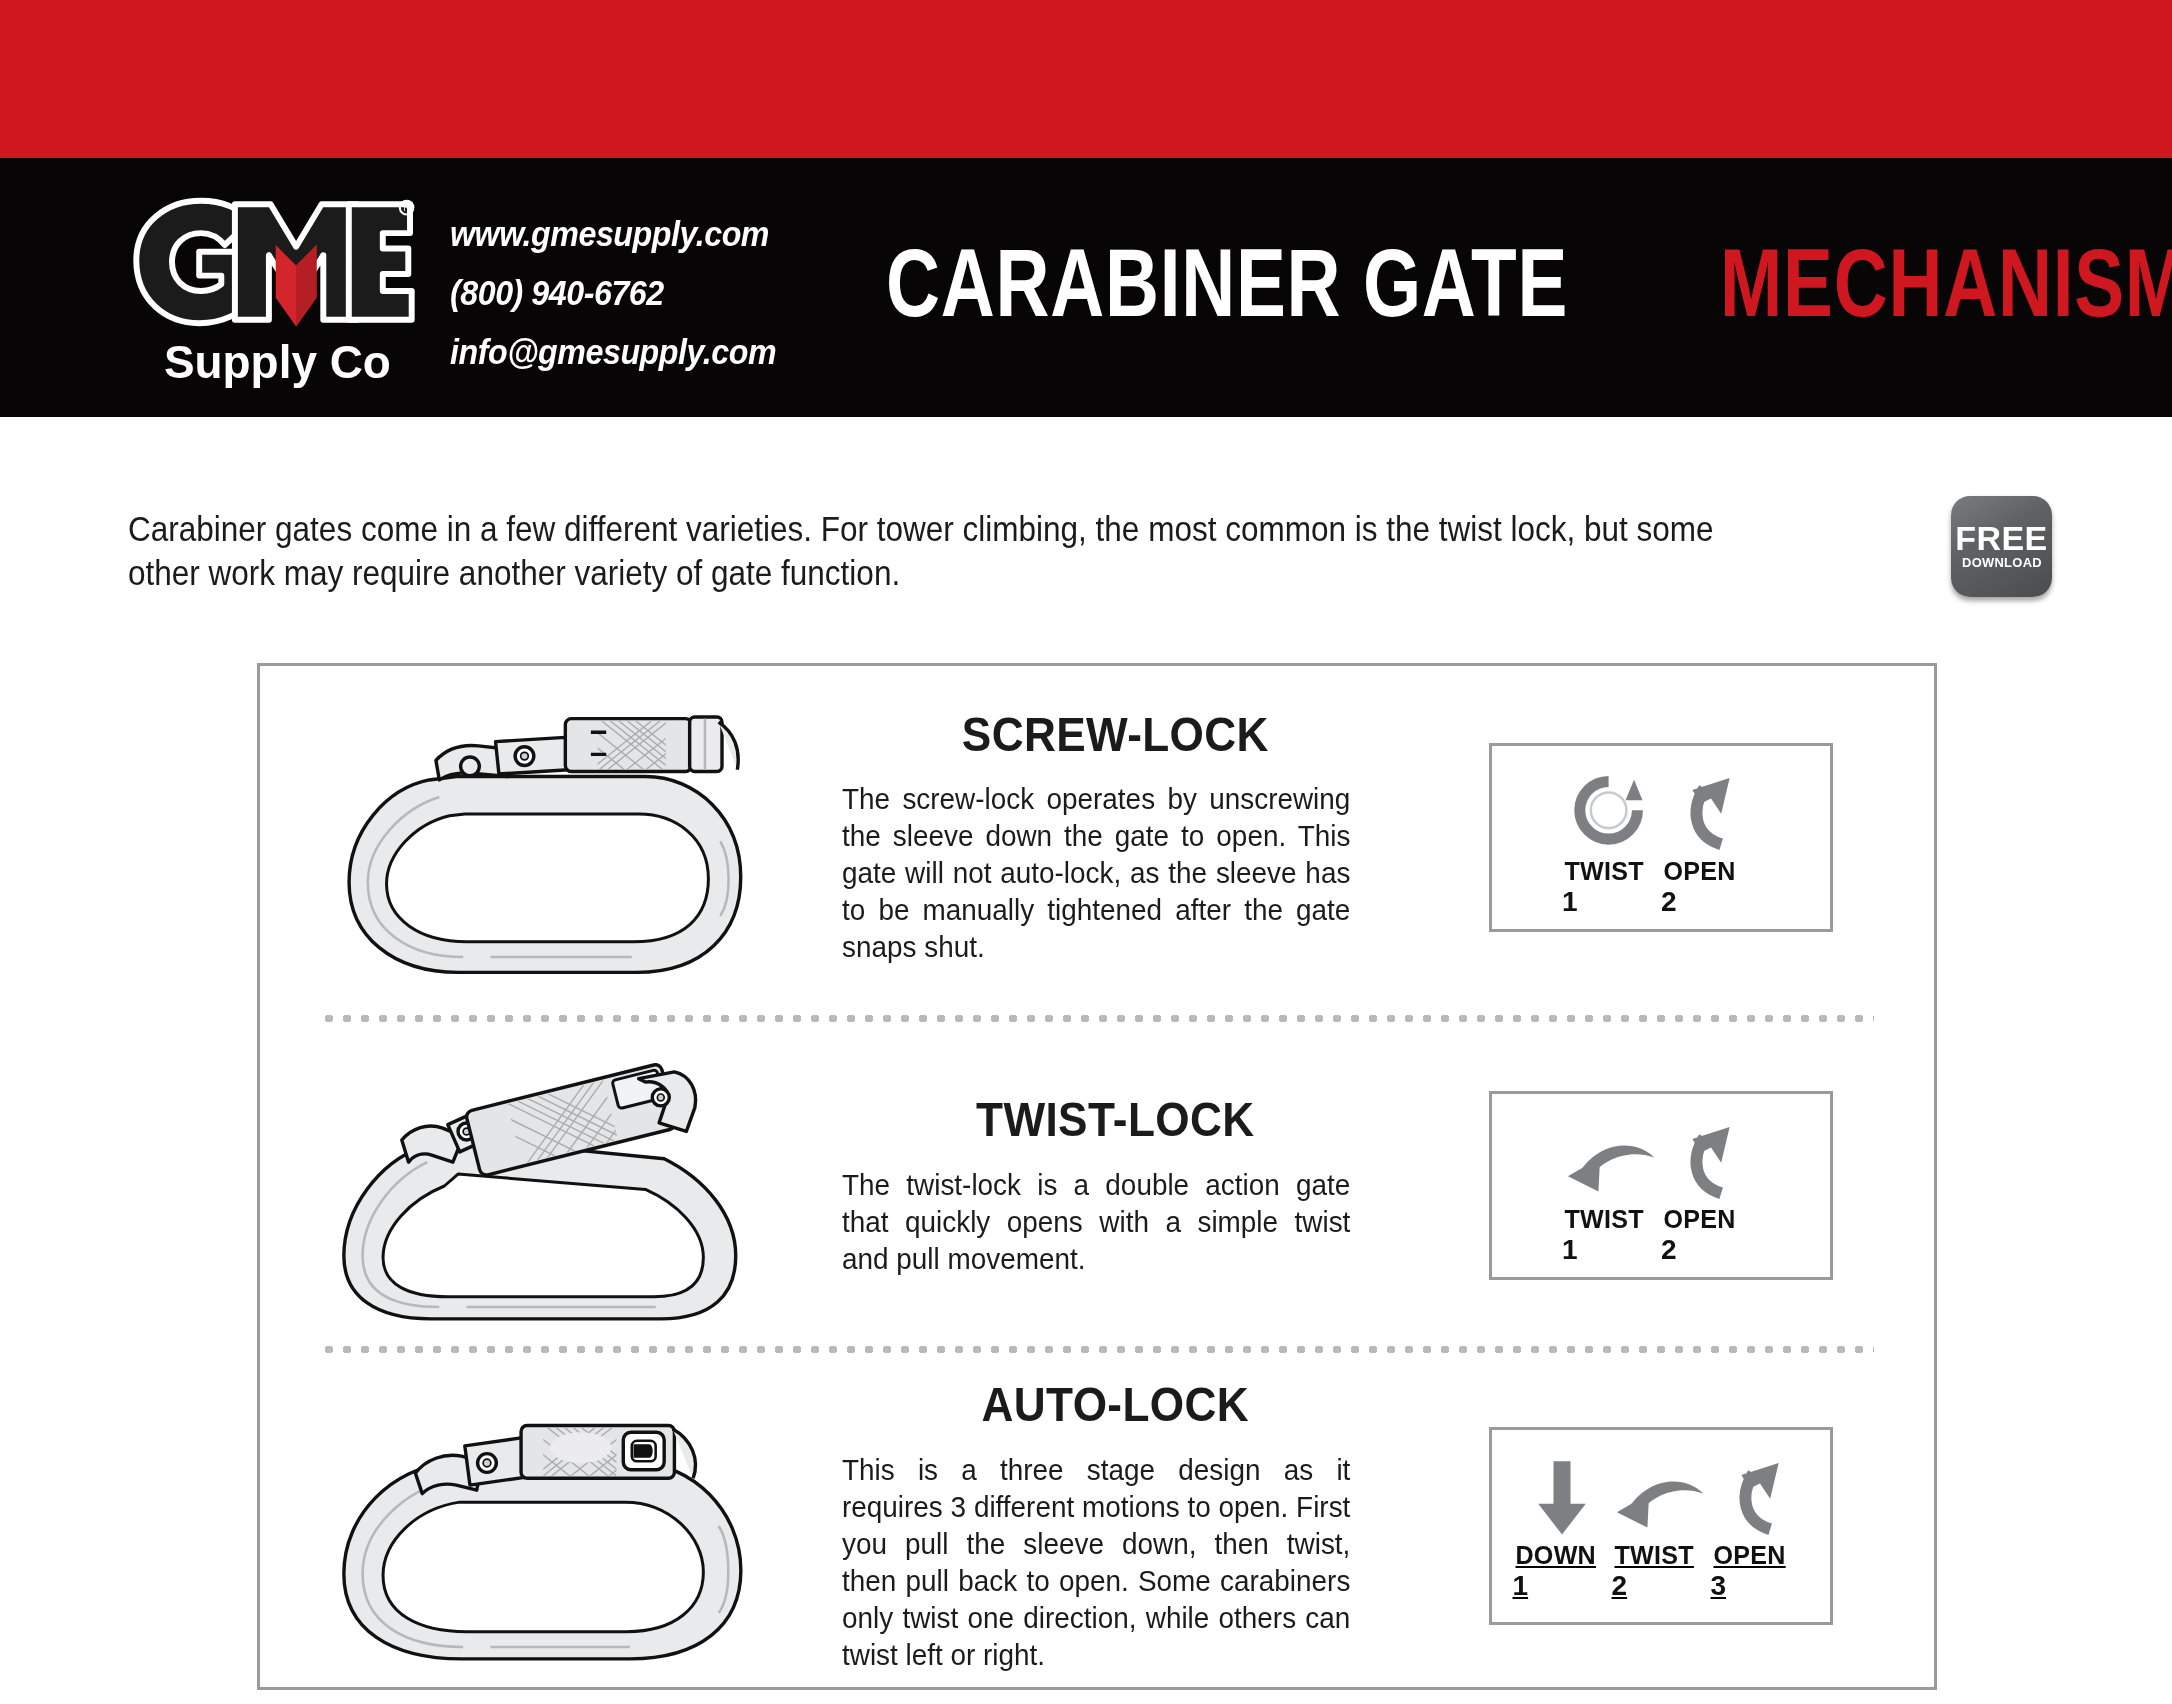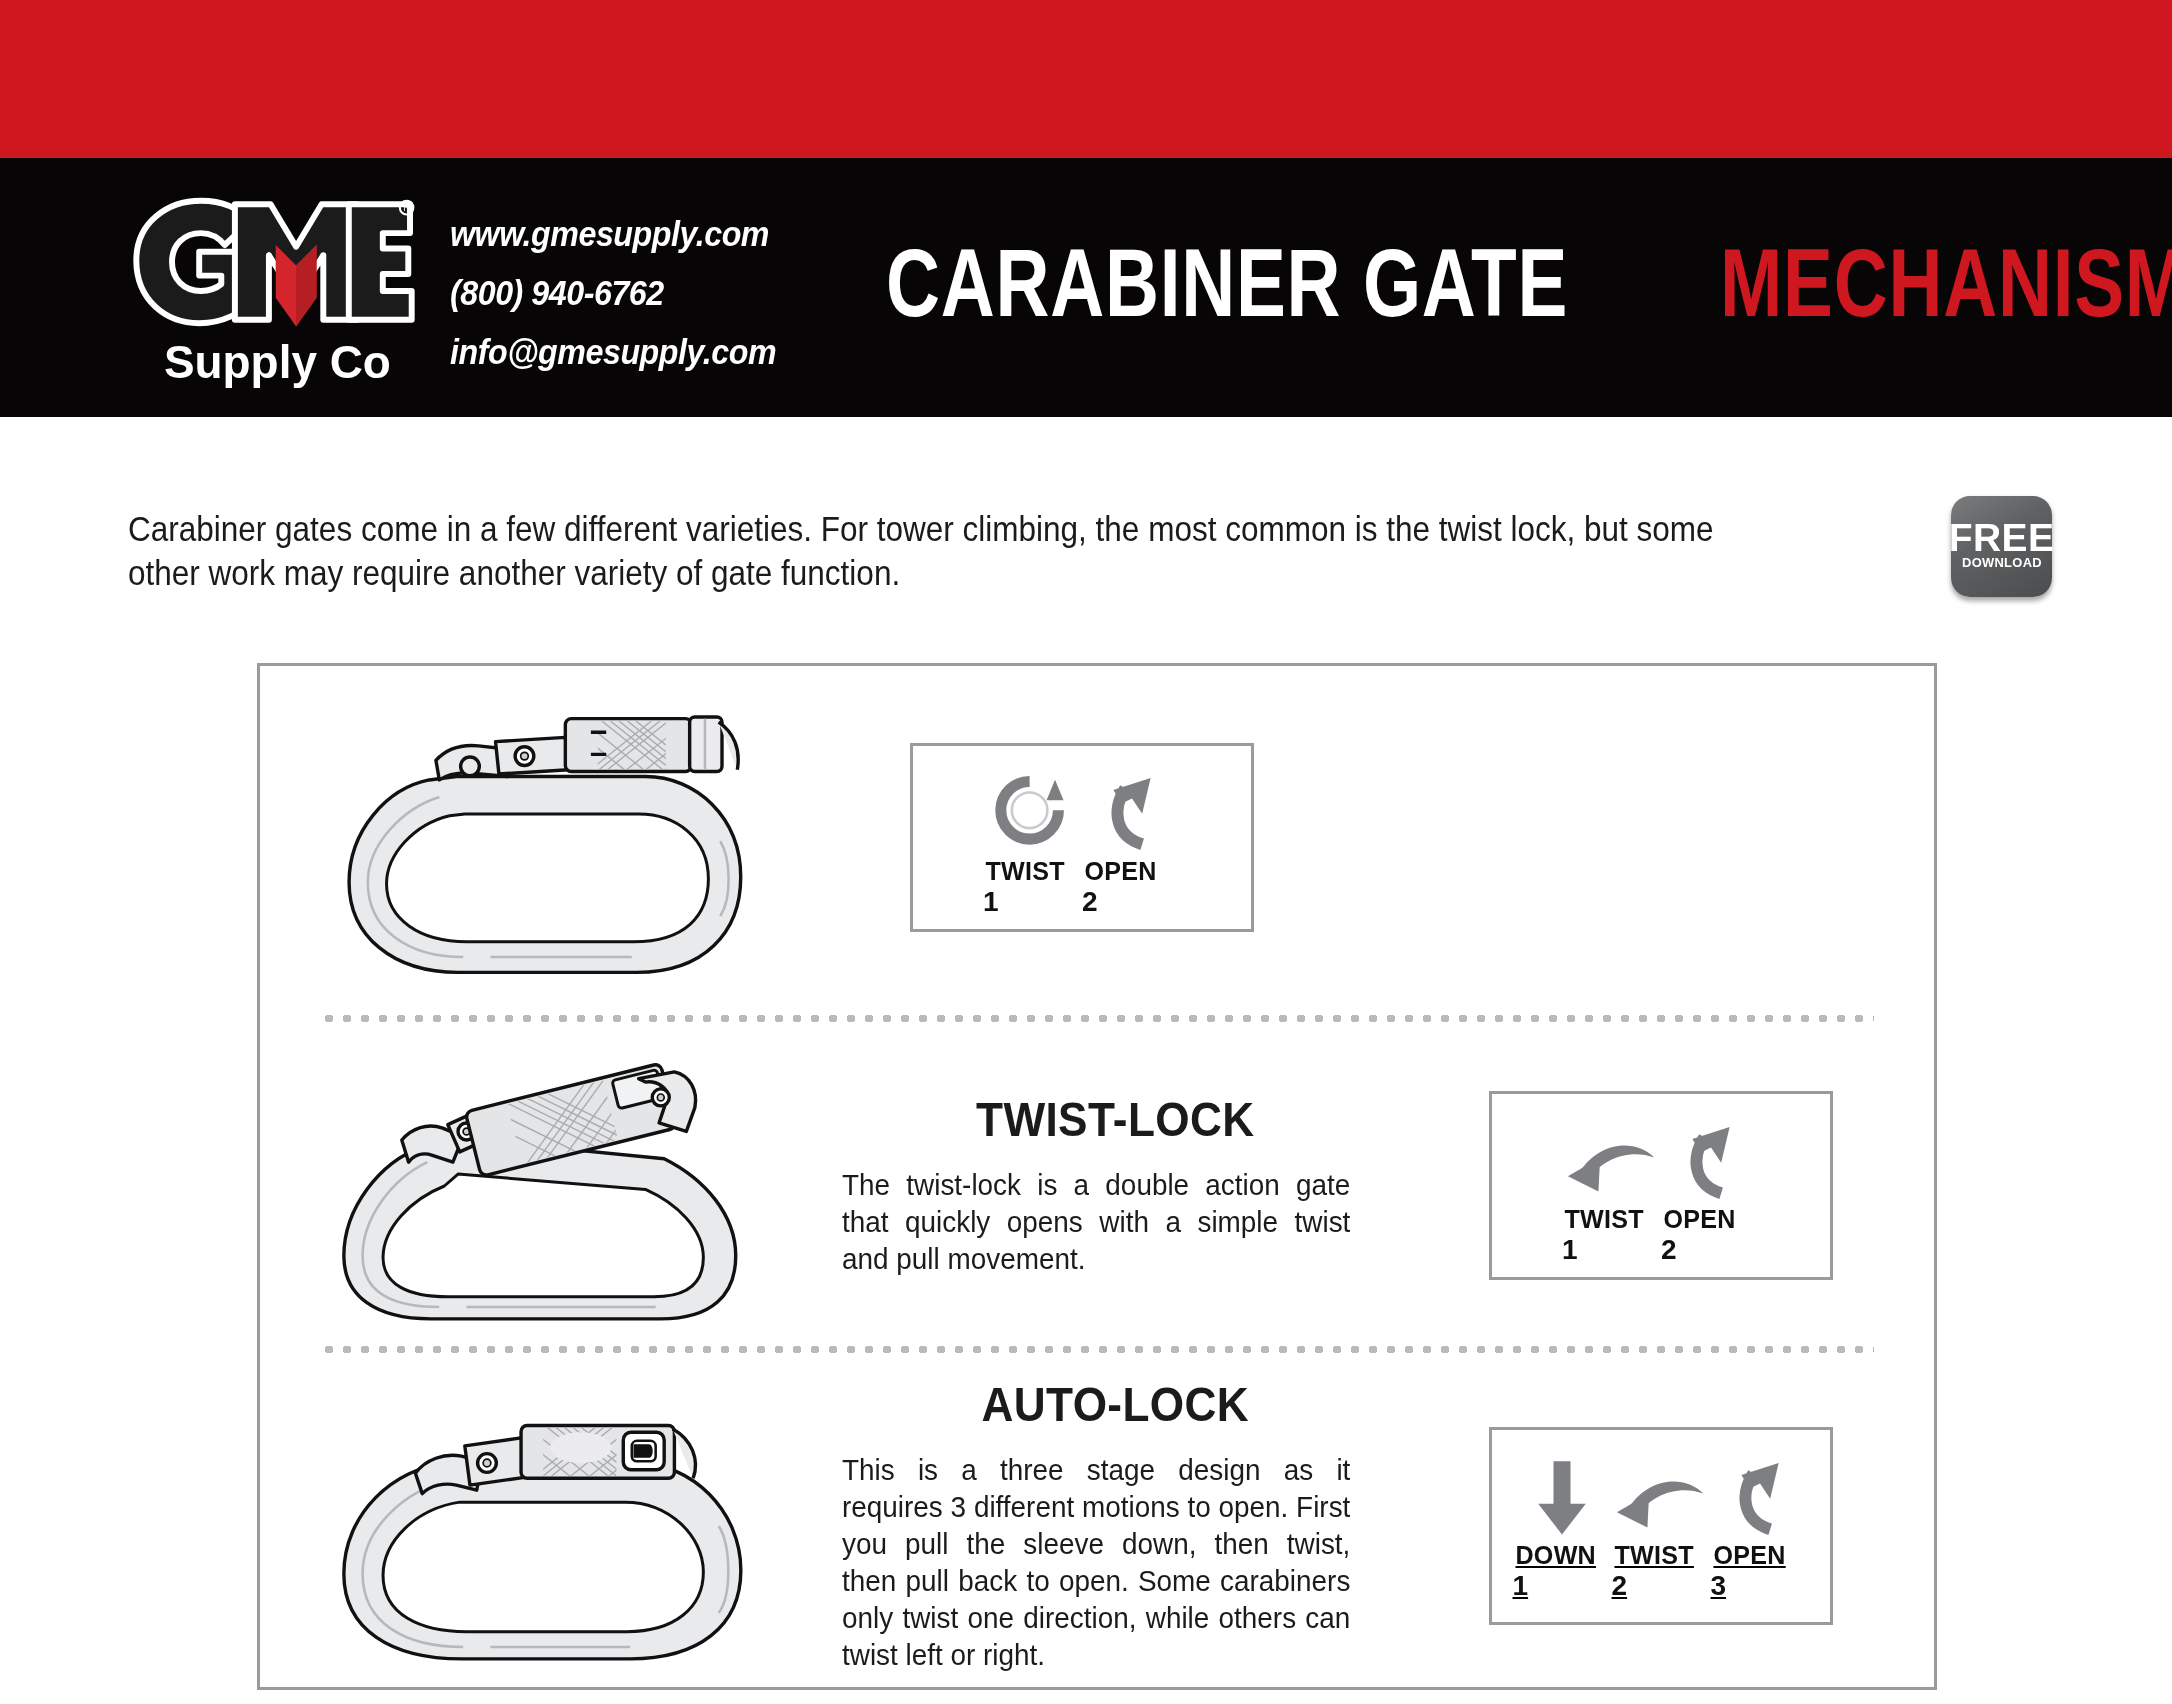--- a/index.html
+++ b/index.html
@@ -103,21 +103,21 @@
     box-shadow: 0 3.4px 5.1px rgba(0,0,0,0.35);
     display: flex;
     flex-direction: column;
     align-items: center;
     justify-content: center;
   }
   .free-badge .fb-free {
     color: #ffffff;
     font-family: "Liberation Sans Narrow", "Liberation Sans", sans-serif;
     font-weight: bold;
-    font-size: 39px;
+    font-size: 34px;
     line-height: 32px;
     letter-spacing: 0.4px;
   }
   .free-badge .fb-dl {
     color: #ffffff;
     font-family: "Liberation Sans Narrow", "Liberation Sans", sans-serif;
     font-weight: bold;
     font-size: 13.6px;
     line-height: 17px;
     letter-spacing: 0.3px;
@@ -334,20 +334,24 @@
                      M440 50 L340 130 M450 60 L350 140"></path>
           </g>
           <path d="M318 52 L336 52 M318 78 L336 78" stroke="#111111" stroke-width="4" fill="none"></path>
           <rect x="434" y="34" width="38" height="64" rx="6" fill="#ececee" stroke="#111111" stroke-width="4"></rect>
           <path d="M452 36 L452 96" stroke="#b6b8bb" stroke-width="3"></path>
           <path d="M468 40 C486 52 494 72 490 96" fill="#e9eaec" stroke="#111111" stroke-width="4"></path>
         </g>
       </svg>
     </div>
 
+    <div class="cell-text">
+      <div class="sec-title">SCREW-LOCK</div>
+      <div class="sec-body">The screw-lock operates by unscrewing the sleeve down the gate to open. This gate will not auto-lock, as the sleeve has to be manually tightened after the gate snaps shut.</div>
+    </div>
 
     <div class="cell-icons">
       <div class="icon-box icon-box-2">
 
         <div class="step">
           <div class="step-glyph">
             <svg width="82" height="78" viewBox="0 0 96 92">
               <path d="M46 8 A33 33 0 1 0 79 41 L79 30 L92 46 L79 62 L79 51
                        A43 43 0 1 1 46 -2 Z" fill="none"></path>
               <path d="M44 10 A34 34 0 1 0 78 44" fill="none" stroke="#7d7f82" stroke-width="13"></path>

